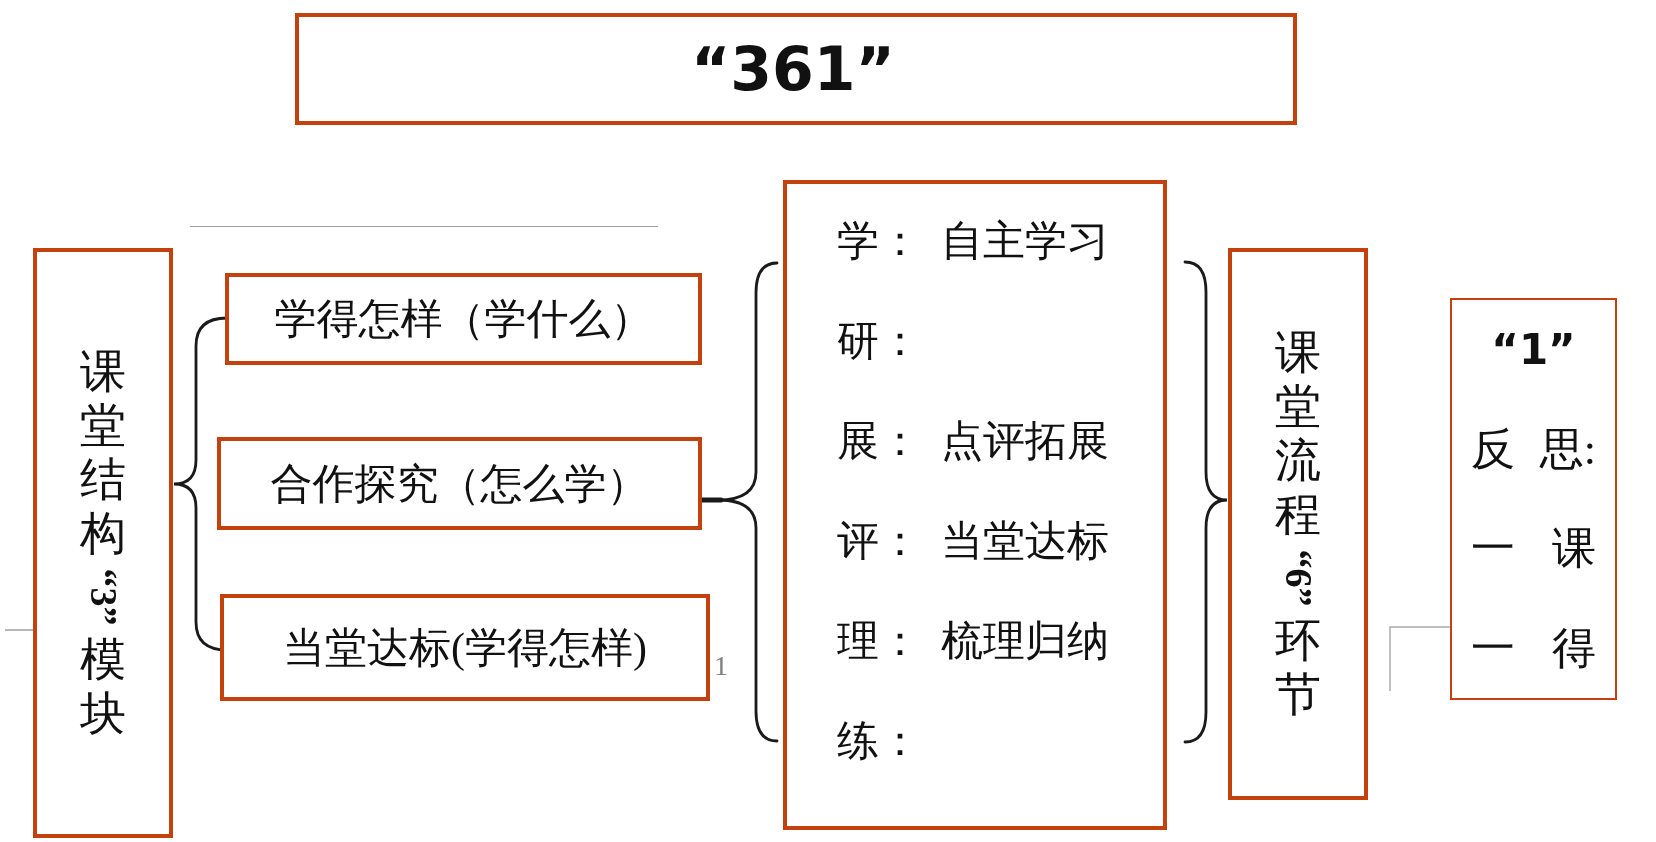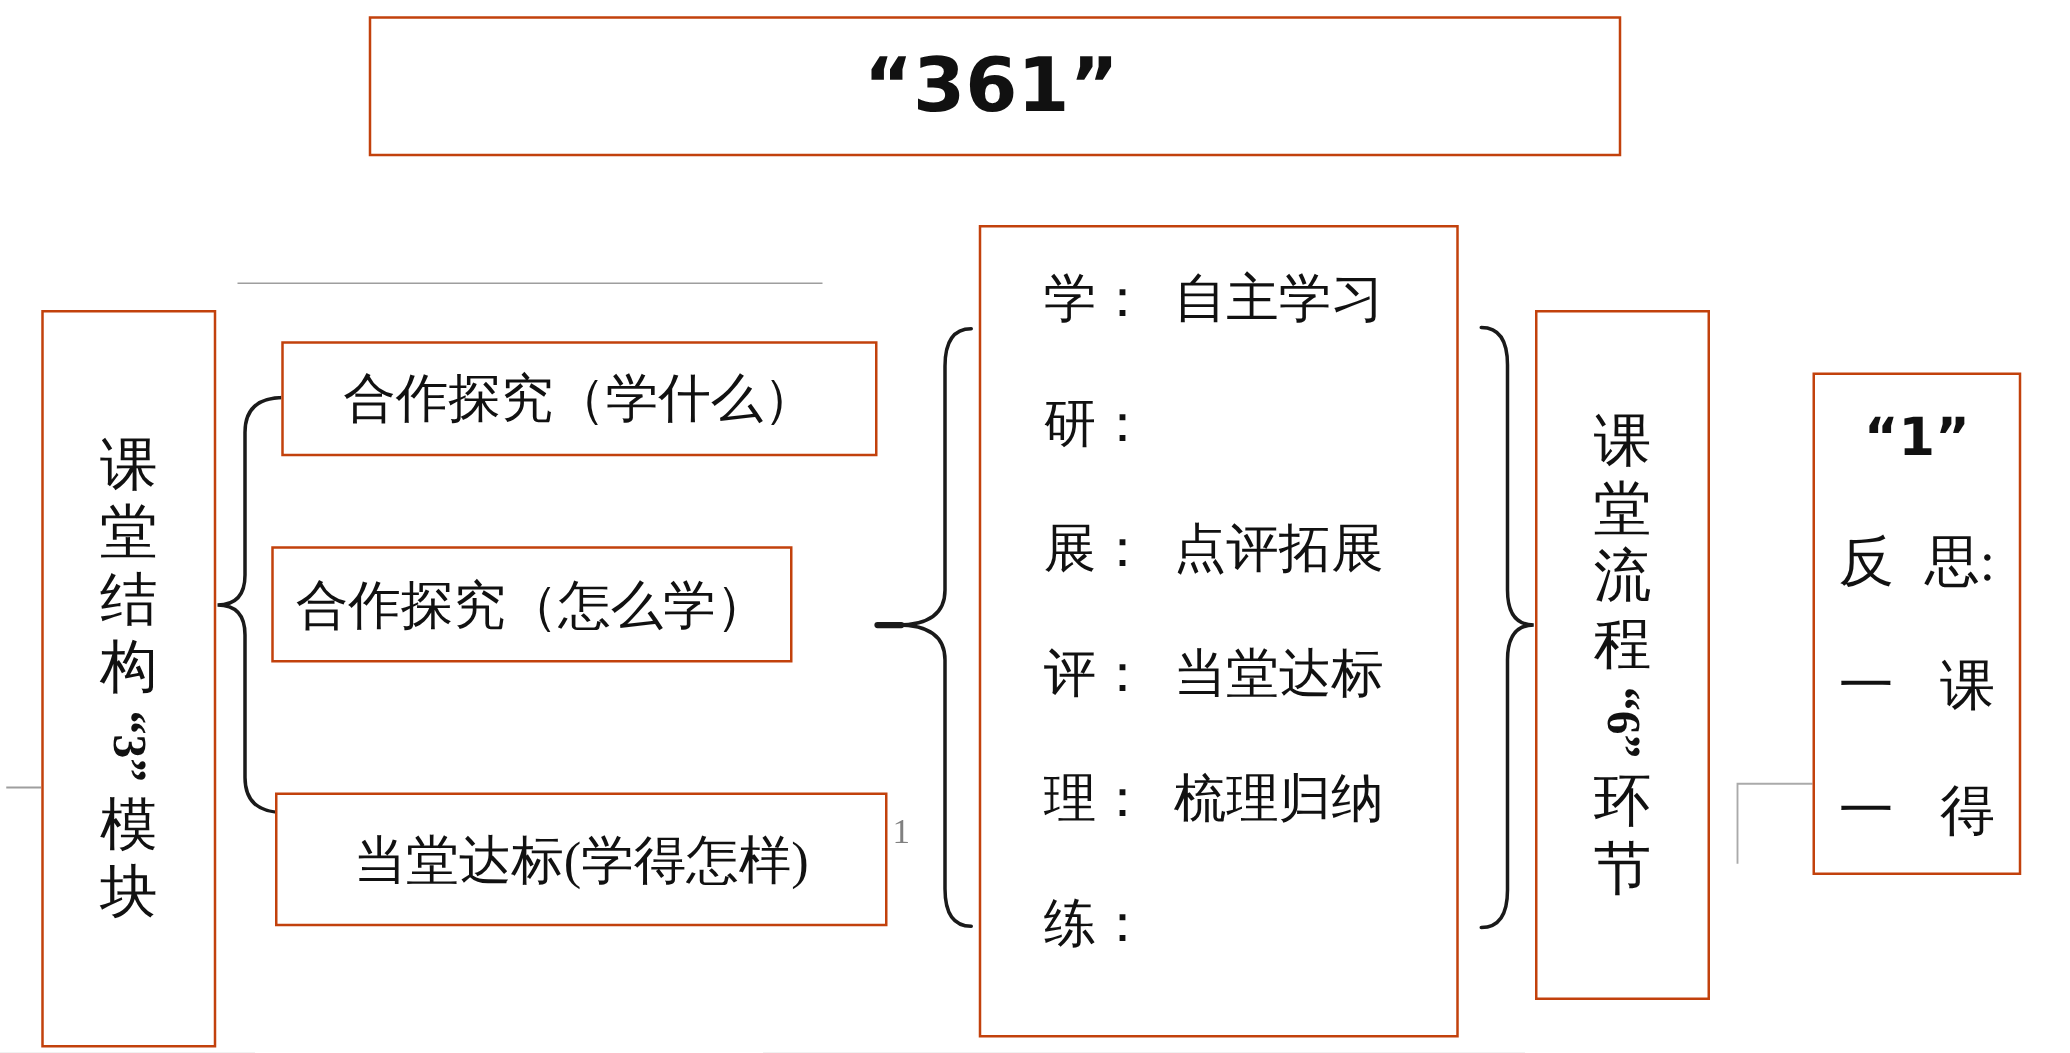--- a/index.html
+++ b/index.html
@@ -2,21 +2,21 @@
 <html><head>
 <meta charset="utf-8">
 <style>
   html,body{margin:0;padding:0;background:#e8e8e8;}
   .canvas{
     position:relative;width:1656px;height:842px;background:#ffffff;
     font-family:"Liberation Serif","DejaVu Serif",serif;color:#111;
     overflow:hidden;margin:0 auto;
   }
   .overlay{position:absolute;left:0;top:0;width:1656px;height:842px;pointer-events:none;}
-  .box{position:absolute;background:#fff;border:2px solid #c2410c;box-sizing:border-box;}
+  .box{position:absolute;background:#fff;border:4px solid #c2410c;box-sizing:border-box;}
   
   .title-box{
     left:295px;top:13px;width:1002px;height:112px;
     display:flex;align-items:center;justify-content:center;
     font-size:58px;font-weight:bold;letter-spacing:2px;white-space:nowrap;
   }
   .title-box .num{
     font-family:"DejaVu Sans","Liberation Sans",sans-serif;
     font-weight:900;font-size:60px;letter-spacing:0;margin-right:6px;
   }
@@ -31,22 +31,22 @@
   .vstack .rotnum{
     display:block;height:72px;line-height:72px;font-size:38px;font-weight:bold;
     transform:rotate(90deg);text-align:center;white-space:nowrap;
   }
   
   .mid-box{
     display:flex;align-items:center;justify-content:center;
     font-size:42px;white-space:nowrap;
   }
   .goal-box{left:225px;top:273px;width:477px;height:92px;}
-  .explore-box{left:217px;top:437px;width:417px;height:93px;}
-  .standard-box{left:220px;top:634px;width:490px;height:107px;}
+  .explore-box{left:217px;top:437px;width:485px;height:93px;}
+  .standard-box{left:220px;top:594px;width:490px;height:107px;}
   
   .main-box{left:783px;top:180px;width:384px;height:650px;padding-top:7px;}
   .step-row{
     height:100px;display:flex;align-items:center;padding-left:50px;
     font-size:42px;white-space:nowrap;
   }
   .step-row .lbl{margin-right:20px;}
   
   .reflect-box{left:1450px;top:298px;width:167px;height:402px;border-width:2px;padding:0 19px;
     display:flex;flex-direction:column;justify-content:space-around;}
@@ -89,21 +89,21 @@
       <span class="vchar">堂</span>
       <span class="vchar">结</span>
       <span class="vchar">构</span>
       <span class="rotnum">“3”</span>
       <span class="vchar">模</span>
       <span class="vchar">块</span>
     </div>
   </div>
 
   <div class="box mid-box goal-box">
-    <span>合作探究（学什么）</span>
+    <span>学得怎样（学什么）</span>
   </div>
   <div class="box mid-box explore-box">
     <span>合作探究（怎么学）</span>
   </div>
   <div class="box mid-box standard-box">
     <span>当堂达标(学得怎样)</span>
   </div>
 
   <div class="box main-box">
     <div class="step-row">

